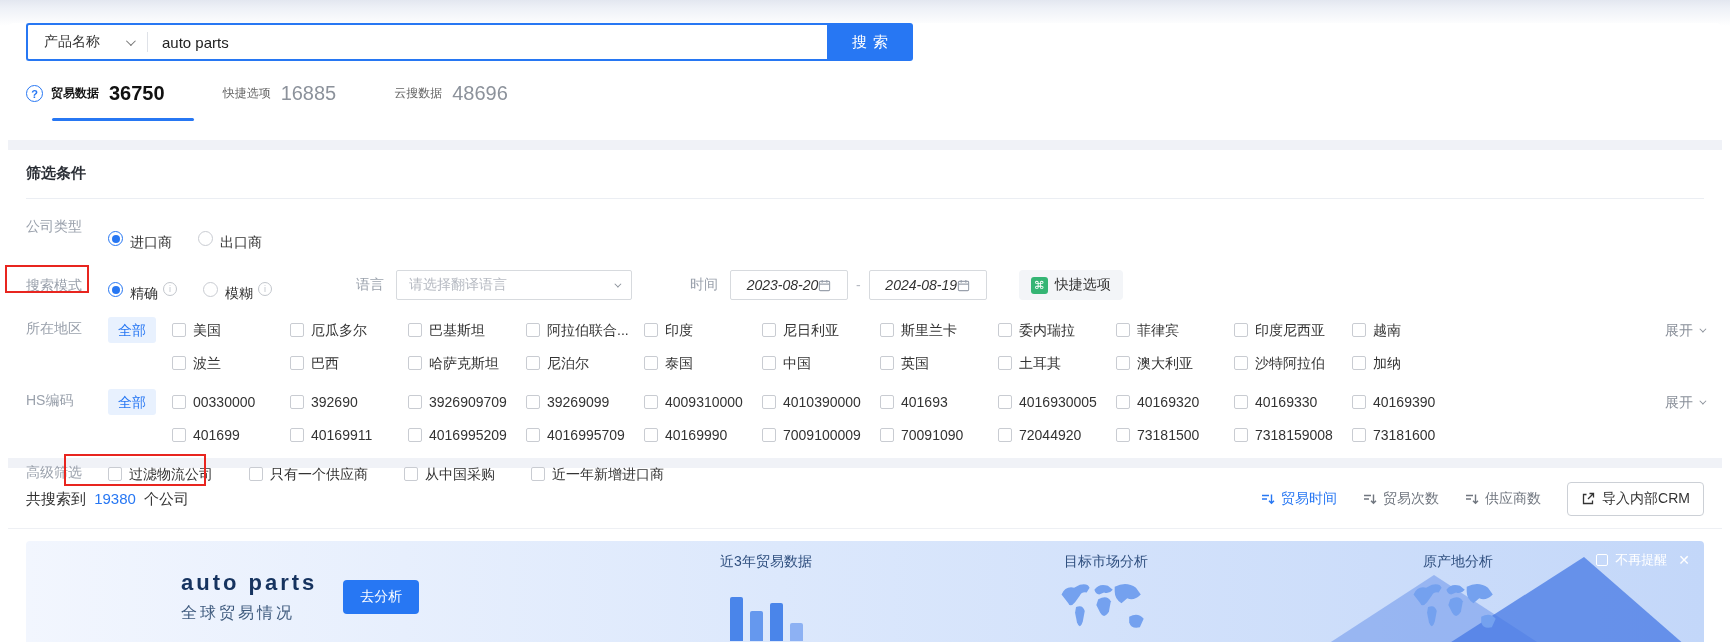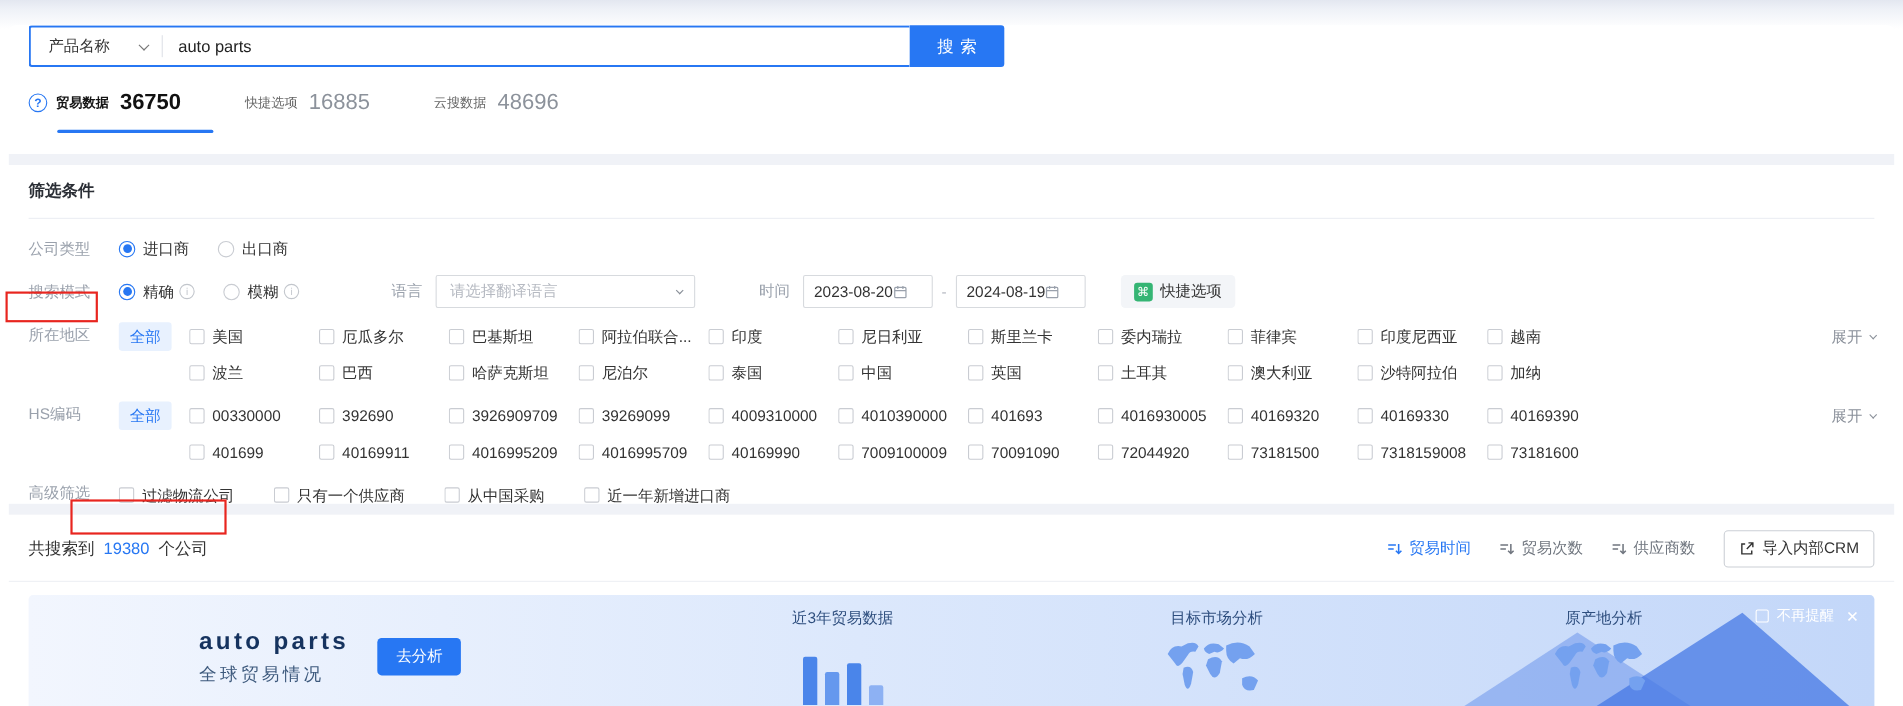--- a/index.html
+++ b/index.html
@@ -35,30 +35,30 @@
   .tab.active .tab-count { color:#111; font-weight:bold; }
   .tab-line { position:absolute; left:26px; bottom:0; width:142px; height:3px; background:#2777f3; border-radius:2px; }
 
   
   .filter-card { height:308px; padding:14px 18px 0; }
   .f-title { font-size:15px; color:#2b2f36; font-weight:bold; }
   .f-div { height:1px; background:#ebeef3; margin:15px 0 16px; }
   .f-row { display:flex; align-items:flex-start; margin-bottom:13px; font-size:14px; }
   .f-label { width:82px; flex:0 0 82px; color:#9aa1ac; line-height:22px; }
 
-  .radio { display:inline-flex; align-items:center; gap:7px; margin-right:26px; cursor:pointer; line-height:22px; color:#333; }
+  .radio { display:inline-flex; gap:7px; margin-right:26px; cursor:pointer; line-height:22px; color:#333;margin-top:16px; }
   .rd { width:15px; height:15px; border:1.5px solid #c9ccd2; border-radius:50%; display:inline-block; background:#fff; position:relative; }
   .rd.on { border-color:#2777f3; }
   .rd.on::after { content:""; position:absolute; left:2.5px; top:2.5px; width:8px; height:8px; border-radius:50%; background:#2777f3; }
   .info-ic { width:14px; height:14px; border:1.2px solid #c2c6cc; color:#c2c6cc; border-radius:50%; font-size:9px; display:inline-flex; align-items:center; justify-content:center; margin-left:-2px; font-style:normal; }
 
   .mode-row { align-items:center; }
   .inline-label { color:#9aa1ac; margin:0 12px 0 58px; }
   .lang-select { width:236px; height:30px; border:1px solid #d7dade; border-radius:2px; display:flex; align-items:center; justify-content:space-between; padding:0 12px; color:#b6bac2; cursor:pointer; background:#fff; }
-  .date-box { width:118px; height:30px; border:1px solid #d7dade; border-radius:2px; display:flex; align-items:center; justify-content:flex-start; padding:0 9px; color:#333; background:#fff; cursor:pointer; }
+  .date-box { width:118px; height:30px; border:1px solid #d7dade; border-radius:2px; display:flex; align-items:center; justify-content:center; padding:0 9px; color:#333; background:#fff; cursor:pointer;font-style:italic; }
   .date-dash { color:#b6bac2; margin:0 8px; }
   .quick-btn { display:inline-flex; align-items:center; gap:7px; height:30px; padding:0 12px; background:#f3f5f8; border:none; border-radius:4px; font-size:14px; color:#333; margin-left:32px; cursor:pointer; font-family:inherit; }
   .cmd { width:17px; height:17px; background:#35b574; color:#fff; border-radius:3px; font-size:11px; display:inline-flex; align-items:center; justify-content:center; }
 
   .chip { background:#e8f1fe; color:#2777f3; border-radius:3px; padding:2px 10px; line-height:22px; cursor:pointer; flex:0 0 auto; margin-right:16px; }
   .grid2 { display:flex; flex-direction:column; gap:7px; }
   .cb-grid { display:grid; grid-template-columns:repeat(11,118px); }
   .cb-item { display:inline-flex; align-items:center; gap:7px; line-height:26px; cursor:pointer; color:#333; white-space:nowrap; overflow:hidden; }
   .cb { width:14px; height:14px; border:1.4px solid #c9ccd2; border-radius:2px; background:#fff; flex:0 0 14px; }
   .cb-txt { overflow:hidden; text-overflow:ellipsis; }

